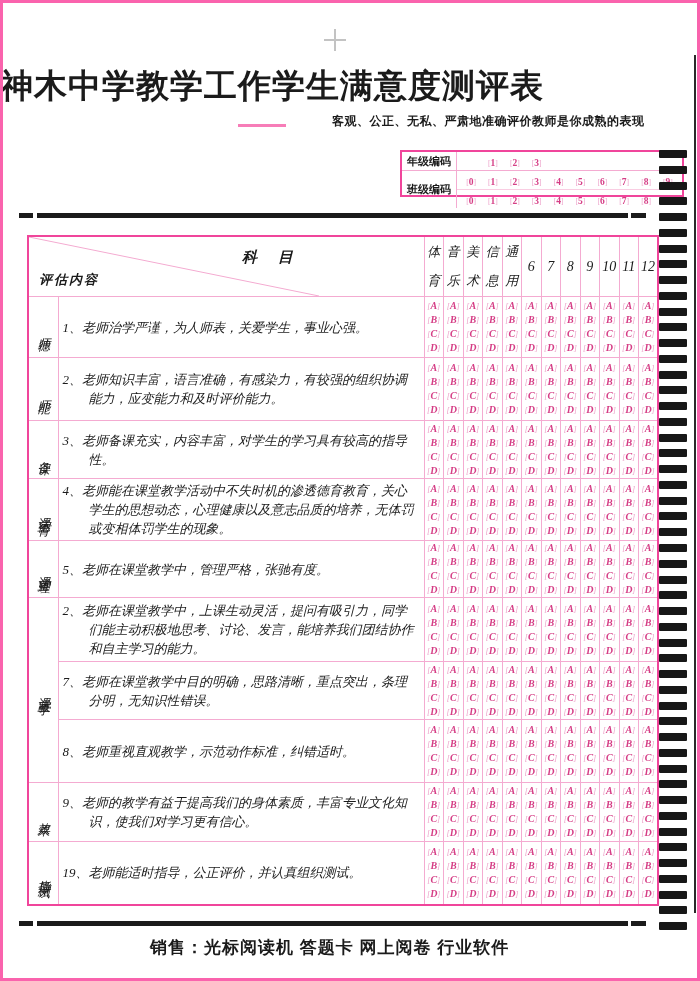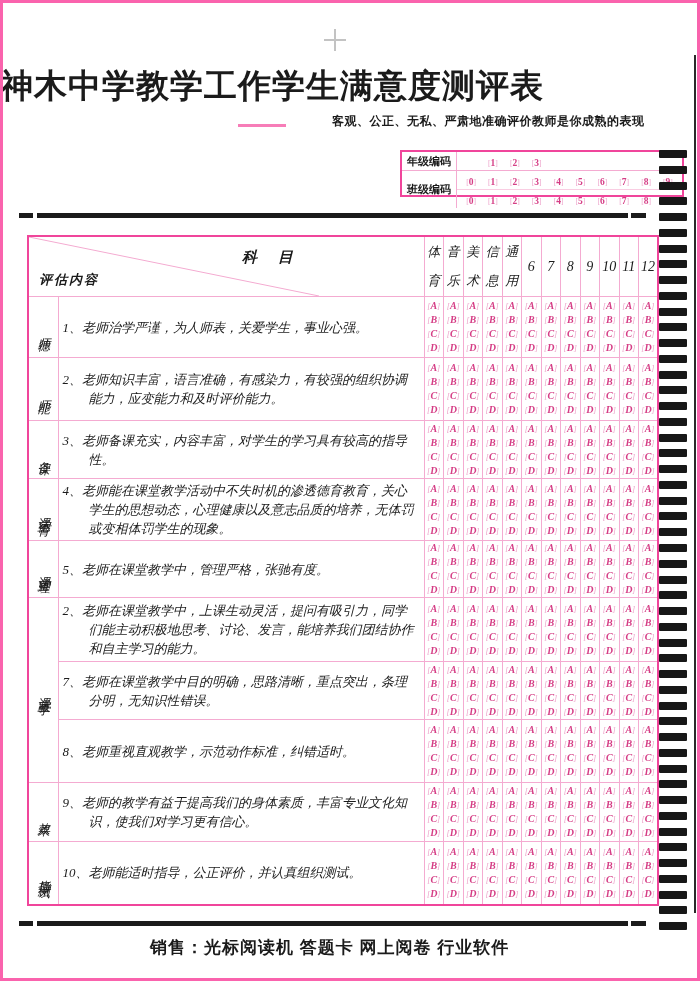--- a/index.html
+++ b/index.html
@@ -1104,21 +1104,21 @@
               <div class="bub"><span class="bk">[</span>A<span class="bk">]</span></div>
               <div class="bub"><span class="bk">[</span>B<span class="bk">]</span></div>
               <div class="bub"><span class="bk">[</span>C<span class="bk">]</span></div>
               <div class="bub"><span class="bk">[</span>D<span class="bk">]</span></div>
             </div>
           </td>
         </tr>
         <tr style="height:63px">
           <td class="glabel" rowspan="1"><span class="vtext">指导测试</span></td>
           <td class="icell">
-            <div class="itext">10、老师能适时指导，公正评价，并认真组织测试。</div>
+            <div class="itext">19、老师能适时指导，公正评价，并认真组织测试。</div>
           </td>
           <td class="bcell">
             <div class="bcol">
               <div class="bub"><span class="bk">[</span>A<span class="bk">]</span></div>
               <div class="bub"><span class="bk">[</span>B<span class="bk">]</span></div>
               <div class="bub"><span class="bk">[</span>C<span class="bk">]</span></div>
               <div class="bub"><span class="bk">[</span>D<span class="bk">]</span></div>
             </div>
           </td>
           <td class="bcell">

